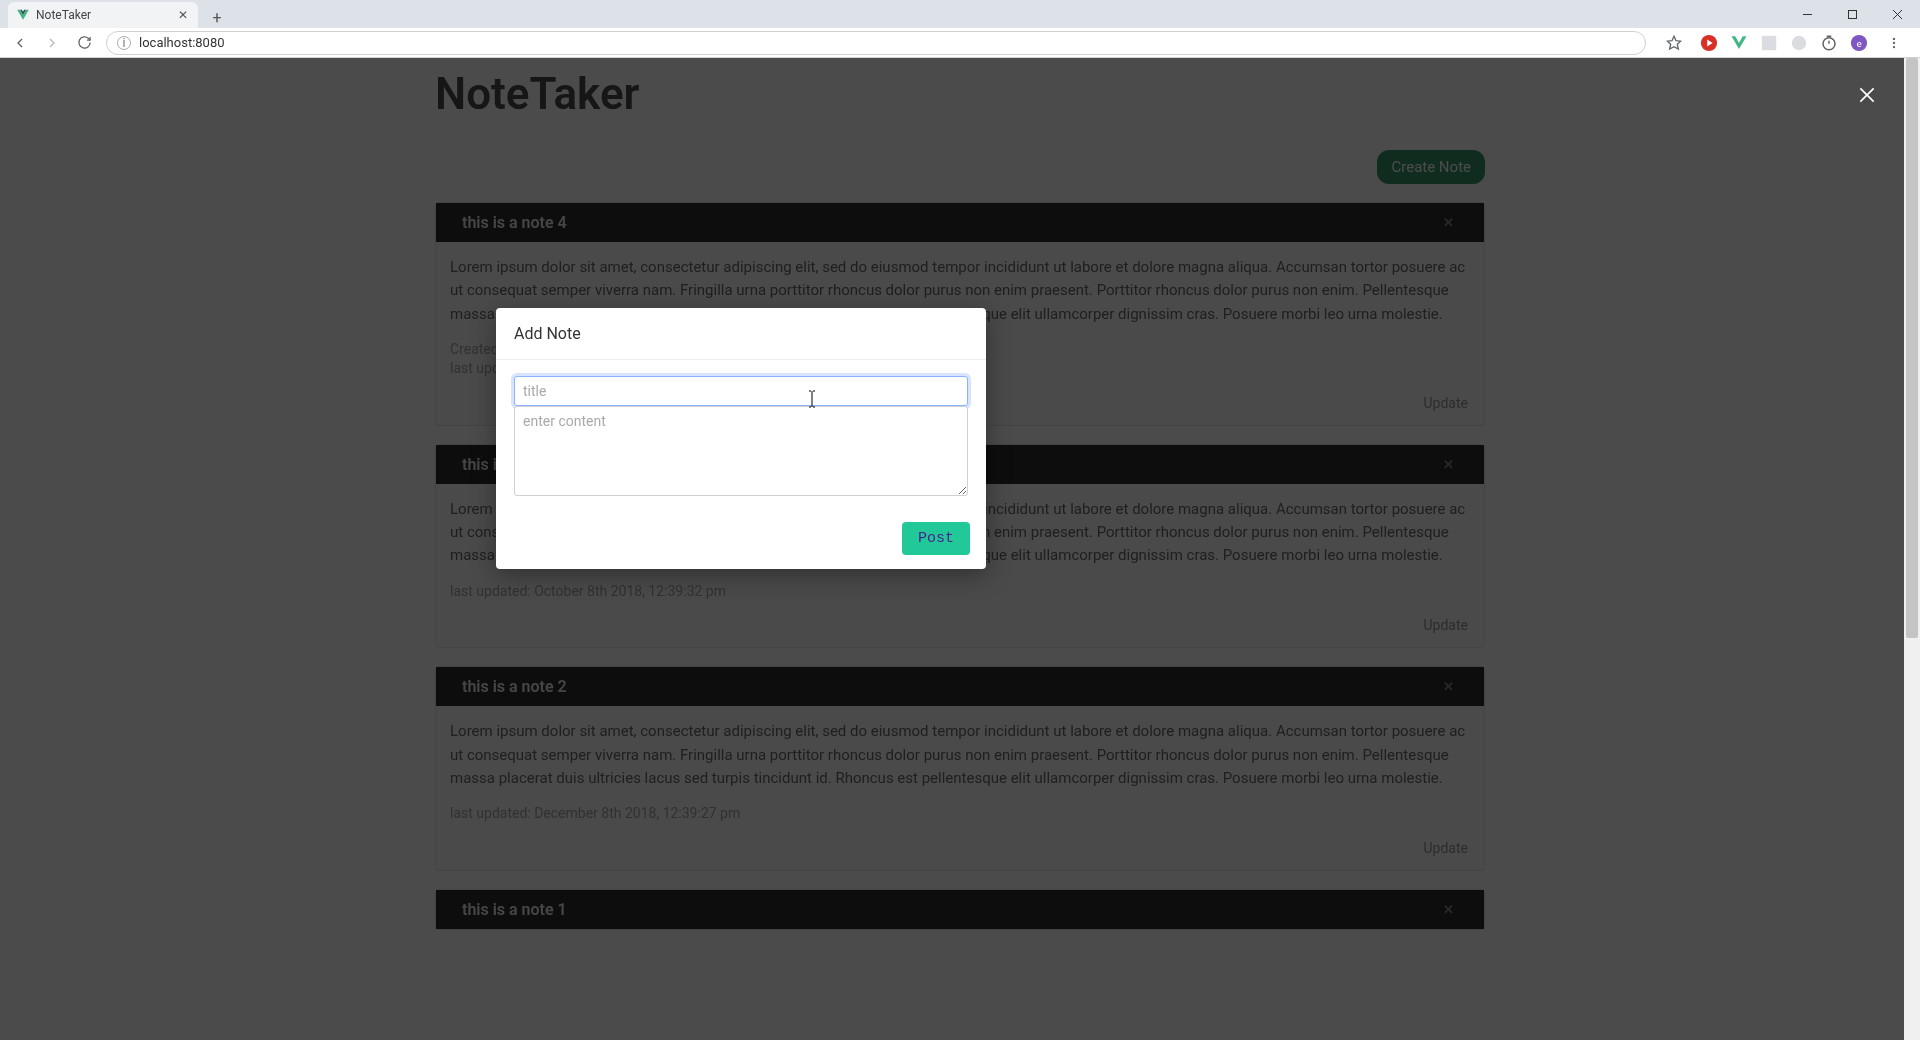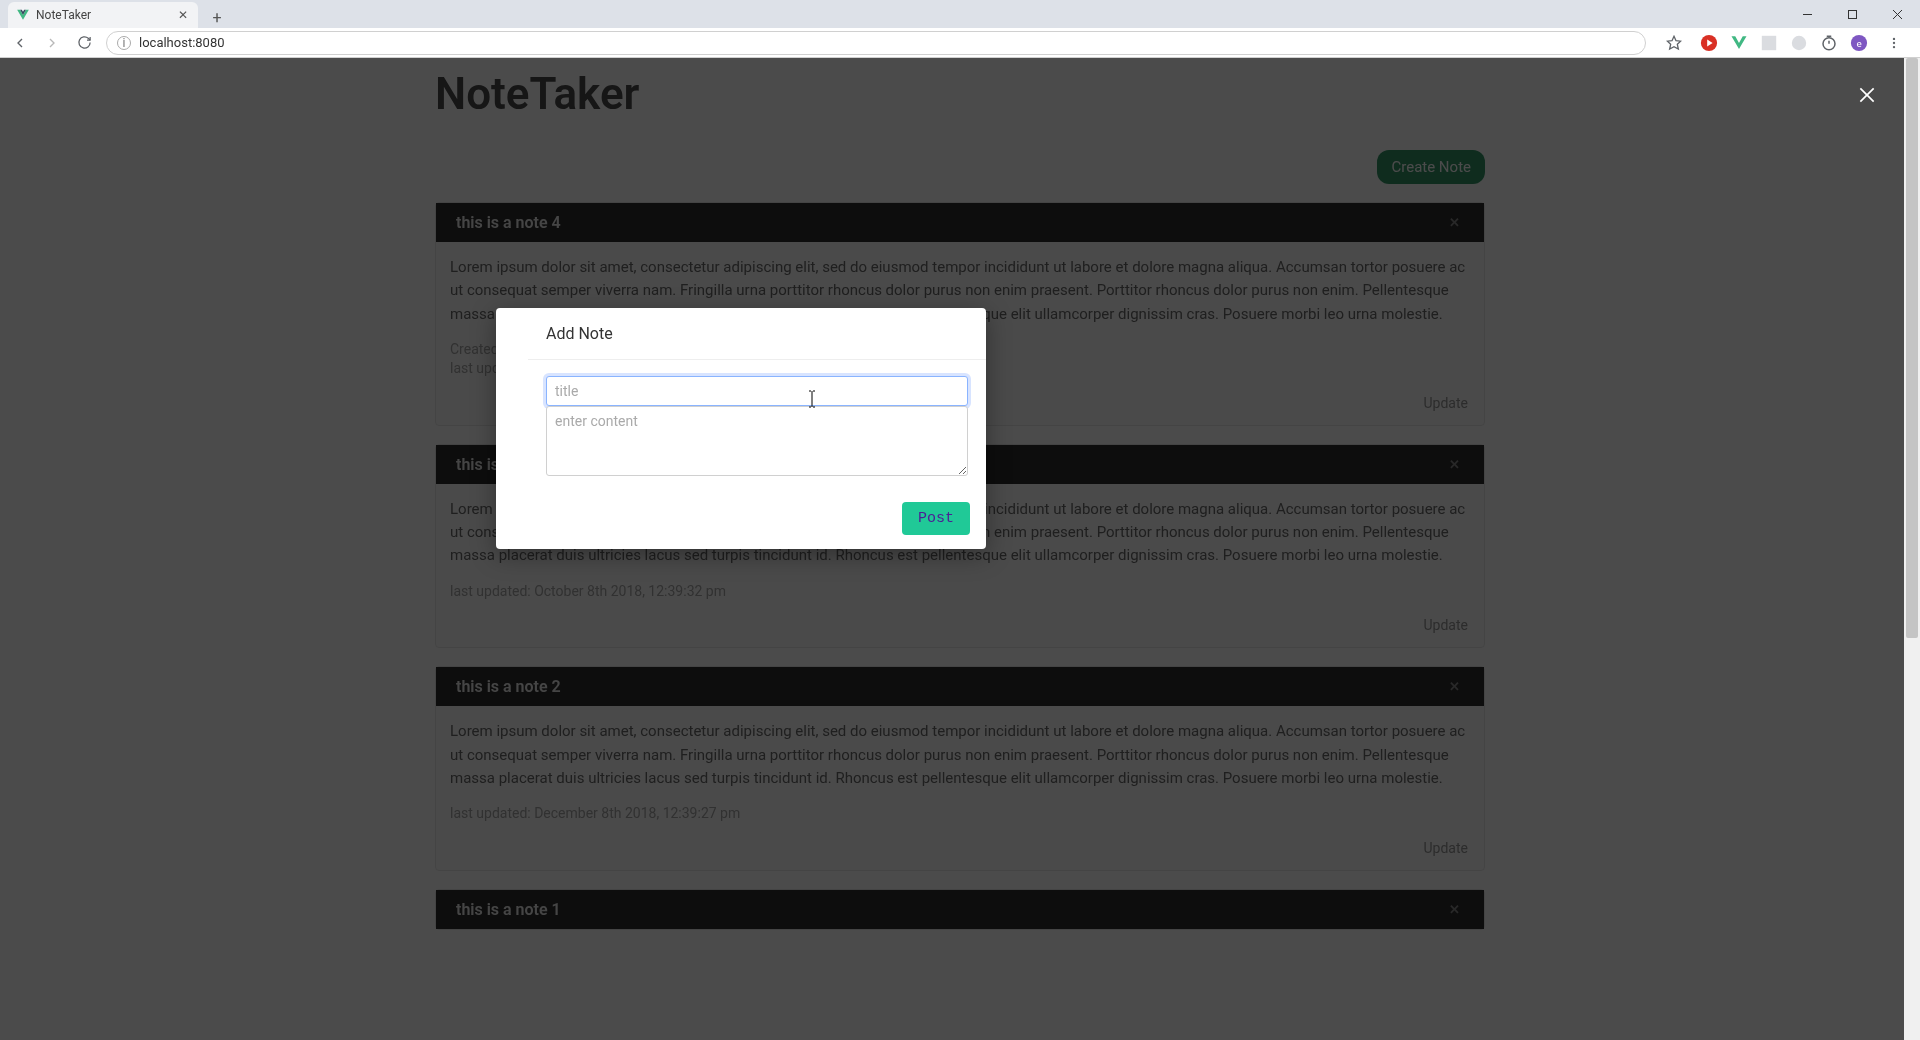--- a/index.html
+++ b/index.html
@@ -27,36 +27,36 @@
 
 
 .viewport { position: relative; width: 100%; height: calc(1040px - 58px); background: #fff; overflow: hidden; }
 .page { width: 100%; height: 100%; overflow-y: auto; }
 .container { width: 1050px; margin: 0 auto; padding-top: 10px; }
 .app-title { font-size: 44px; font-weight: 600; color: #333; margin-bottom: 30px; }
 .create-row { display: flex; justify-content: flex-end; margin-bottom: 18px; }
 .create-btn { background: #198754; color: #fff; border: none; border-radius: 12px; padding: 8px 14px; font-size: 15px; cursor: pointer; }
 
 .note-card { border: 1px solid #e5e5e5; border-radius: 4px; margin-bottom: 18px; background: #fafafa; }
-.note-head { background: #111; color: #e8e8e8; padding: 10px 20px; display: flex; align-items: flex-end; justify-content: space-between; font-weight: 600; font-size: 16px; }
+.note-head { background: #111; color: #e8e8e8; padding: 10px 26px; display: flex; align-items: flex-end; justify-content: space-between; font-weight: 600; font-size: 16px; }
 .note-head .x { color: #777; font-size: 13px; cursor: pointer; padding: 2px 4px; }
 .note-body { padding: 14px; color: #555; font-size: 15px; line-height: 1.55; }
 .note-meta { padding: 0 14px 6px; color: #999; font-size: 14px; line-height: 1.4; }
 .note-actions { display: flex; justify-content: flex-end; padding: 6px 10px 10px; }
 .update-btn { background: none; border: none; color: #888; font-size: 14px; cursor: pointer; padding: 4px 6px; }
 
 
 .overlay { position: absolute; inset: 0; background: rgba(12,12,12,0.74); }
 .modal-close-x { position: absolute; top: 22px; right: 38px; color: #fff; width: 30px; height: 30px; display: flex; align-items: center; justify-content: center; cursor: pointer; }
 .modal-close-x svg { width: 20px; height: 20px; stroke: #fff; stroke-width: 2; }
-.modal { position: absolute; left: 496px; top: 250px; width: 490px; background: #fff; border-radius: 4px; box-shadow: 0 6px 24px rgba(0,0,0,0.35); padding-left: 32px; }
+.modal { position: absolute; left: 496px; top: 250px; width: 490px; background: #fff; border-radius: 4px; box-shadow: 0 6px 24px rgba(0,0,0,0.35); }
 .modal-header { padding: 16px 18px; font-size: 16px; color: #333; border-bottom: 1px solid #eee; }
 .modal-body { padding: 16px 18px; display: flex; flex-direction: column; }
 .modal-body input[type=text] { width: 100%; height: 30px; padding: 4px 8px; border: 1px solid #8ab4ff; border-radius: 3px; font-size: 14px; outline: none; box-shadow: 0 0 0 3px rgba(99,148,255,0.25); }
-.modal-body textarea { width: 100%; height: 70px; padding: 6px 8px; border: 1px solid #d0d0d0; border-radius: 3px; font-size: 14px; resize: both; outline: none; font-family: inherit; }
+.modal-body textarea { width: 100%; height: 90px; padding: 6px 8px; border: 1px solid #d0d0d0; border-radius: 3px; font-size: 14px; resize: both; outline: none; font-family: inherit; }
 .modal-body input::placeholder, .modal-body textarea::placeholder { color: #aaa; }
 .modal-footer { padding: 10px 16px 14px; display: flex; justify-content: flex-end; }
 .post-btn { background: #20c997; color: #4c1d95; border: none; border-radius: 4px; padding: 8px 16px; font-size: 15px; cursor: pointer; font-family: Liberation Mono, monospace; }
 
 
 .text-caret { position: absolute; left: 807px; top: 332px; pointer-events: none; font-size: 16px; color: #000; }
 
 
 .viewport-scrollbar { position: absolute; right: 0; top: 0; width: 16px; height: 100%; background: #f0f0f0; }
 .scroll-thumb { position: absolute; right: 2px; top: 0; width: 12px; height: 580px; background: #c4c4c4; border-radius: 2px; }

